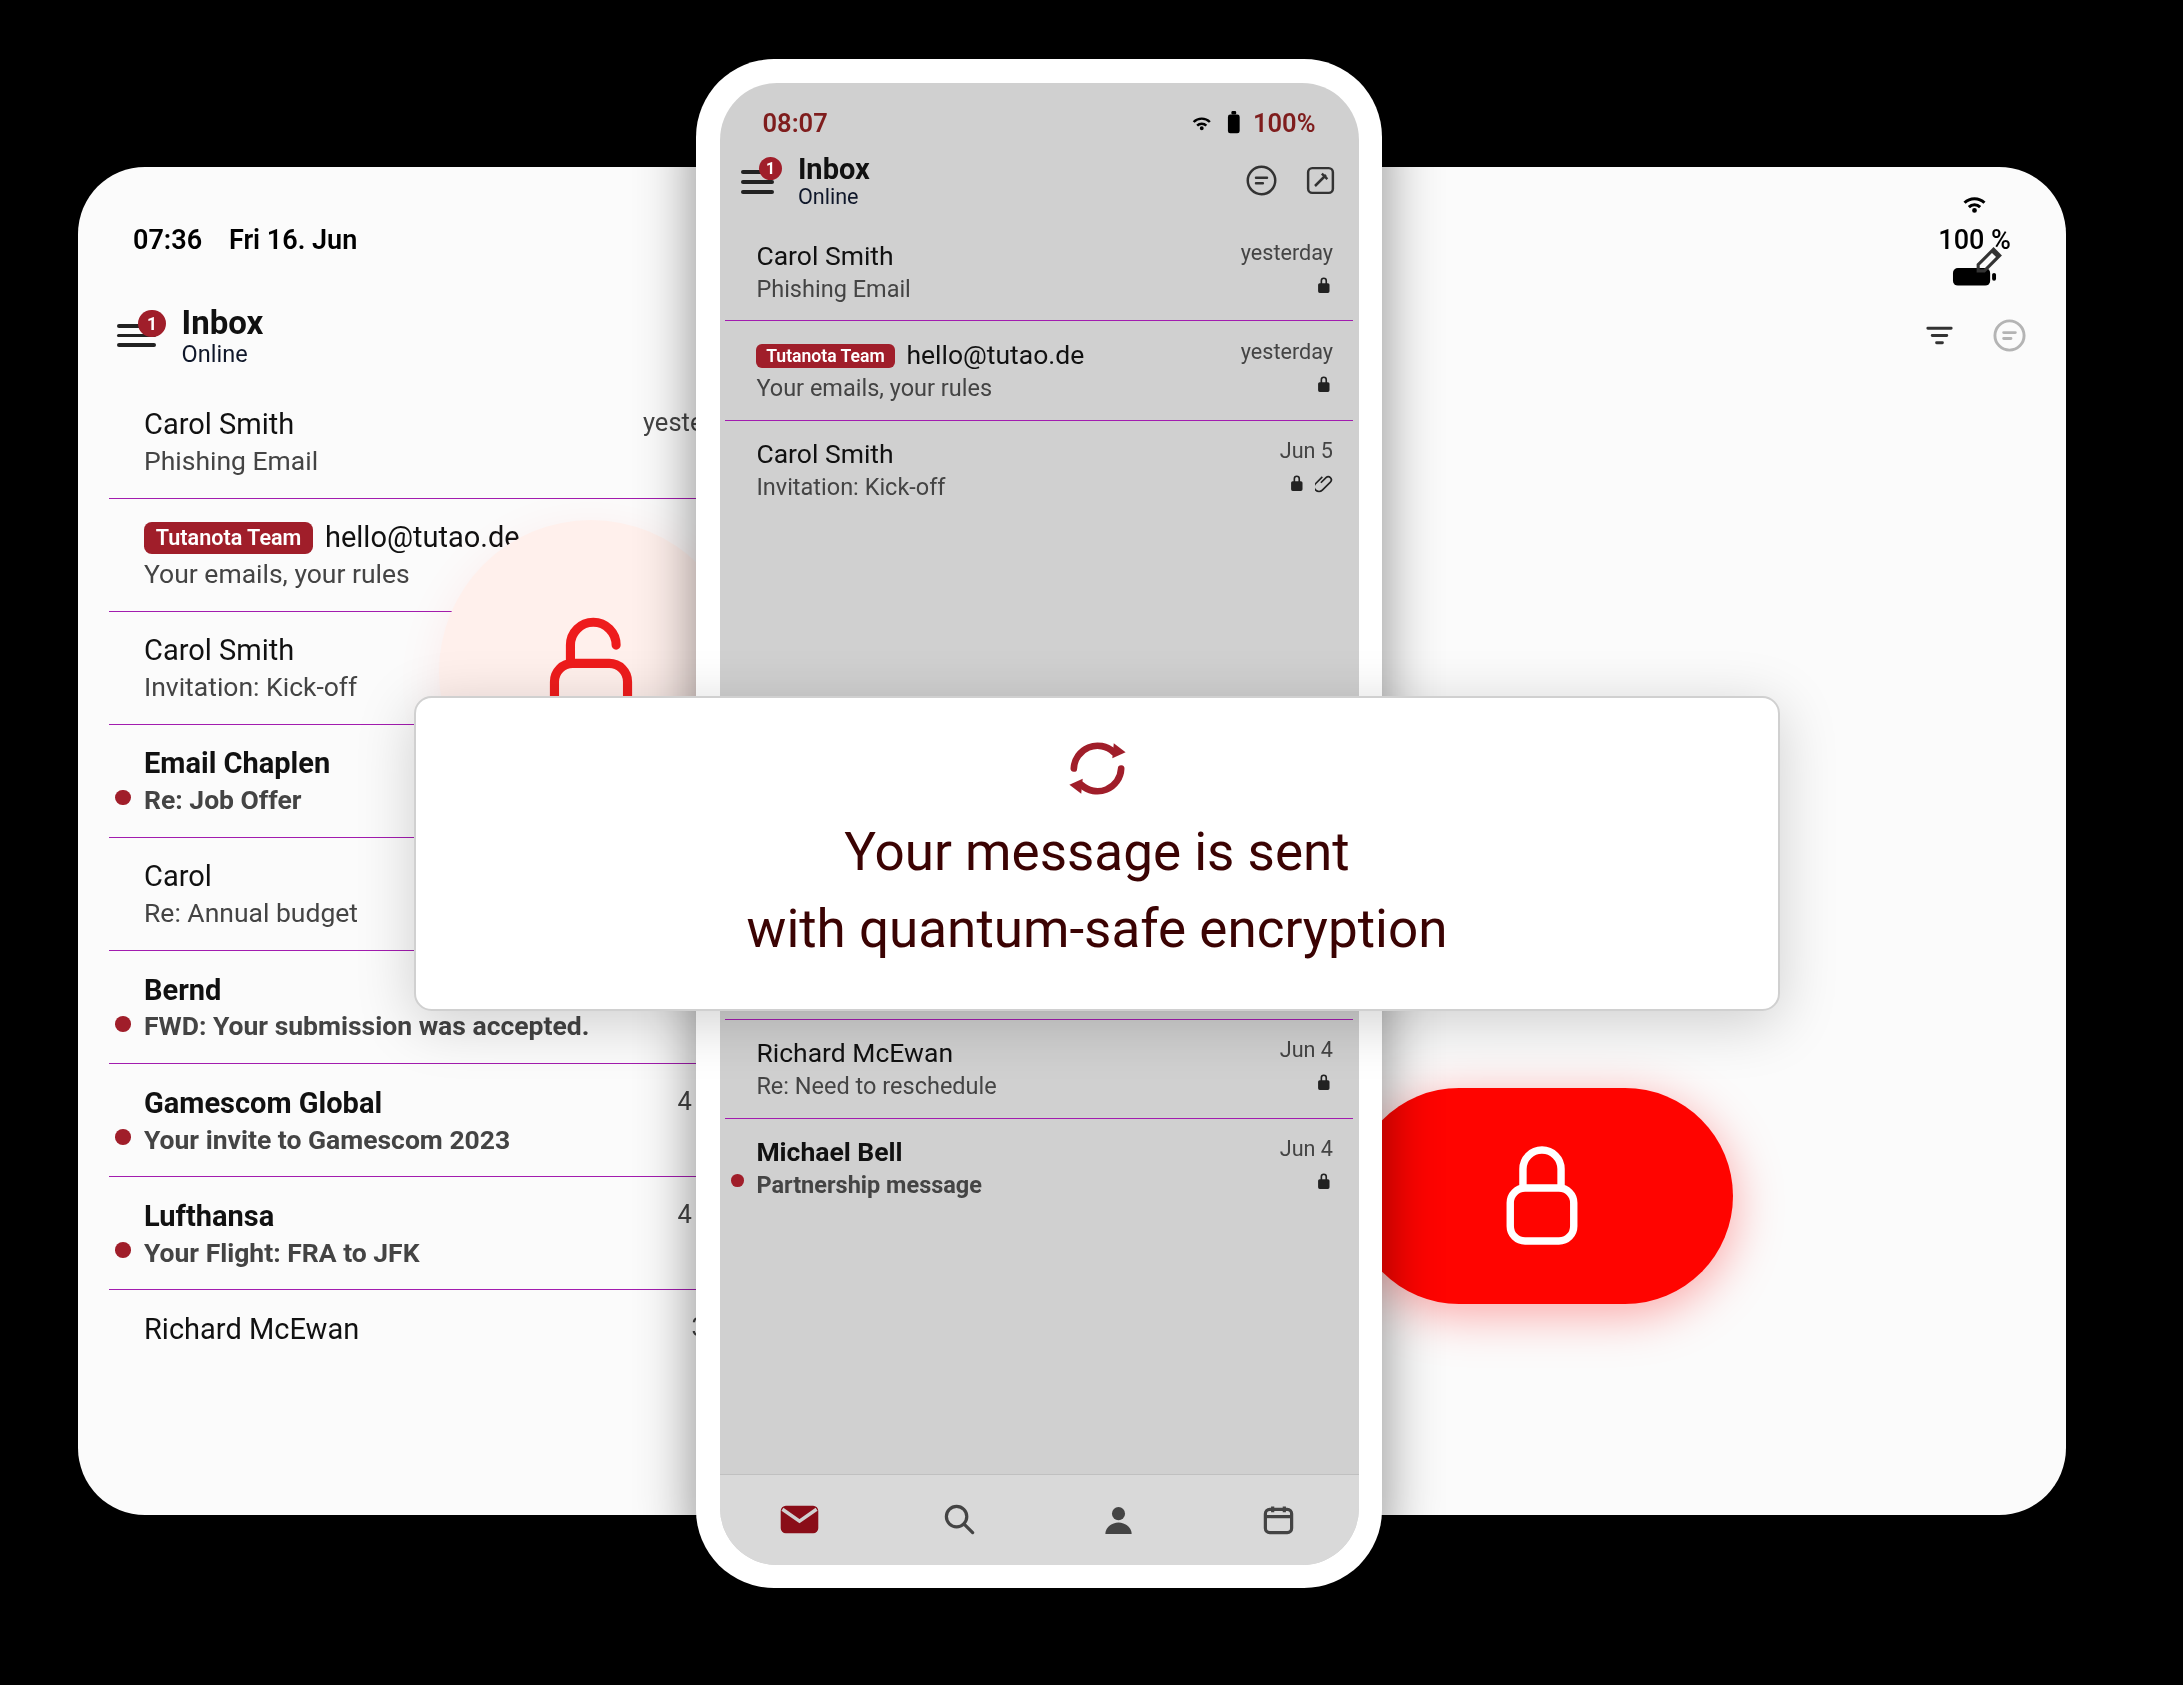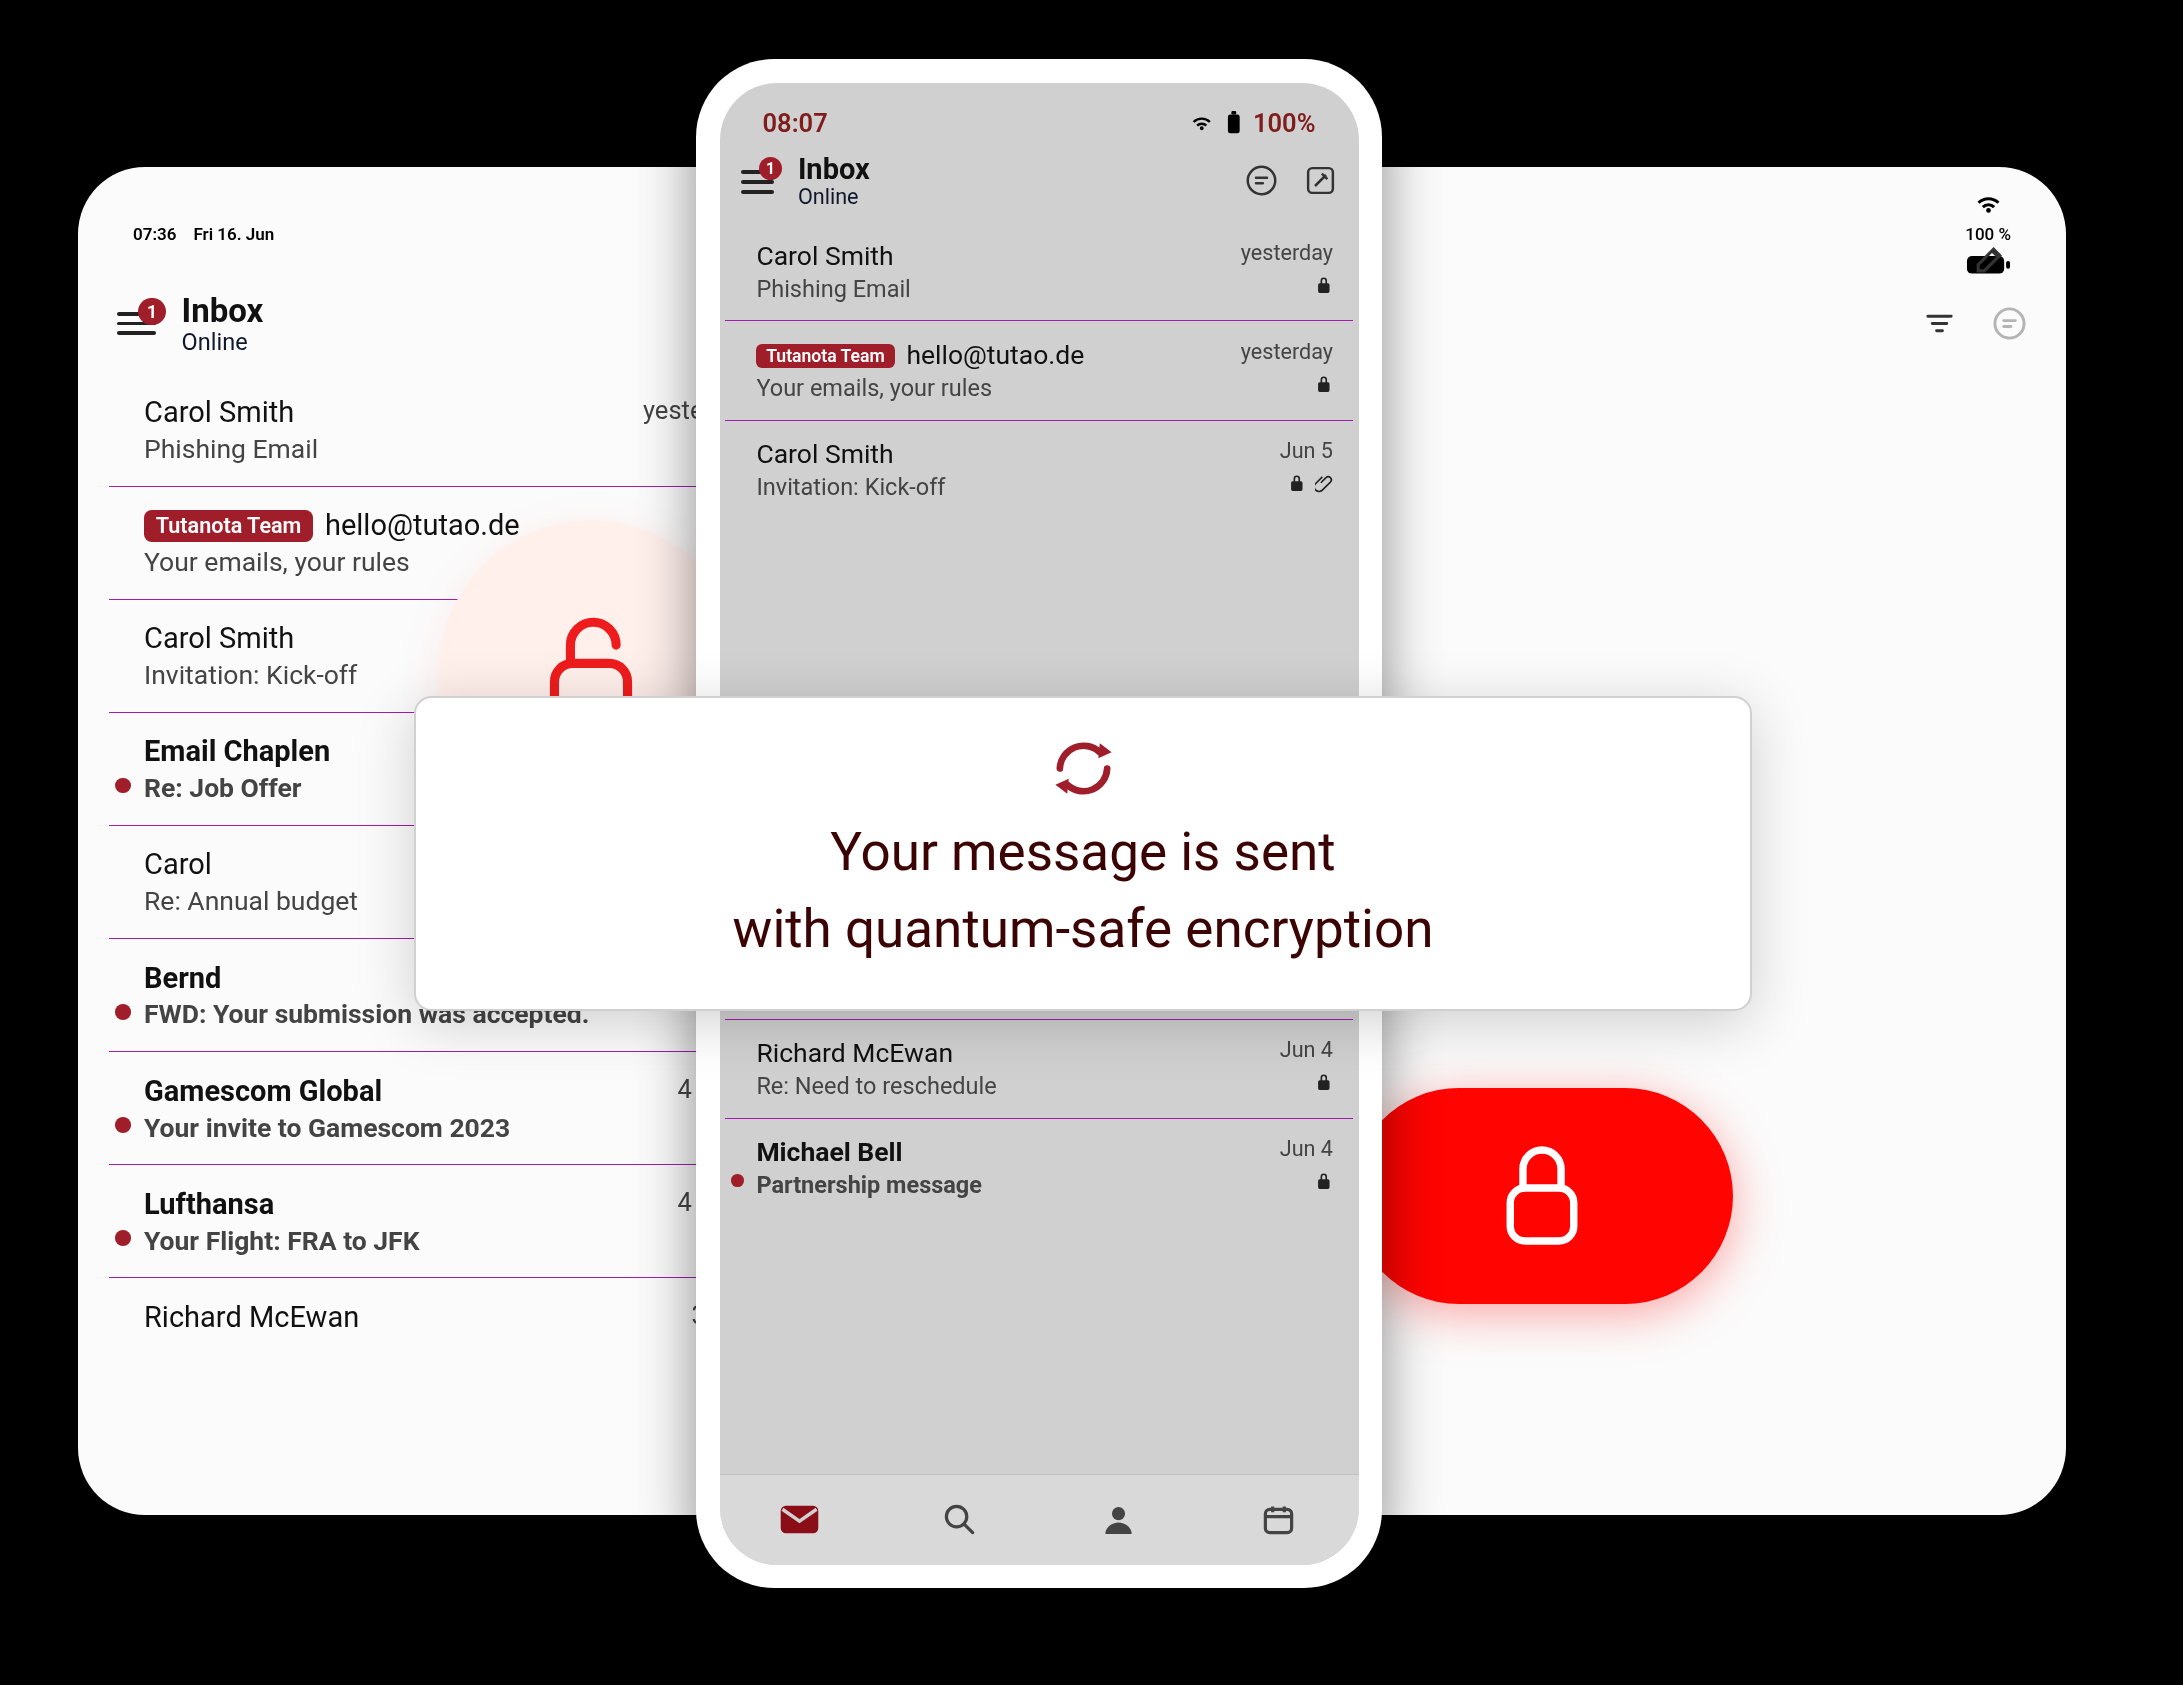--- a/index.html
+++ b/index.html
@@ -39,21 +39,21 @@
     background:#fbfbfb;
     border-radius:67px;
     box-shadow:0 3.9px 29px rgba(0,0,0,.25);
     overflow:hidden;
   }
   .tablet-status{
     display:flex;
     justify-content:space-between;
     align-items:center;
     padding:25.5px 55px 5.9px 55px;
-    font-size:17px;
+    font-size:27px;
     font-weight:600;
     color:#000;
   }
   .tablet-status .right{display:flex;align-items:center;gap:9.8px;font-weight:500;flex-direction:column;}
   .tablet-list{
     padding:0 31px;
   }
   .inbox-header{
     display:flex;
     align-items:center;
@@ -171,21 +171,21 @@
   
   .float-card{
     position:absolute;
     left:414px;
     top:696px;
     width:1284px;
     background:#fff;
     border:2px solid #d0d0d0;
     border-radius:17.6px;
     box-shadow:0 11.8px 59px rgba(0,0,0,.18);
-    padding:35px 25px 41px;
+    padding:35px 39px 41px;
     text-align:center;
   }
   .float-icon{color:var(--red);margin-bottom:5.9px;display:inline-block;}
   .float-text{
     font-size:53px;
     color:var(--dark);
     line-height:1.45;
     font-weight:400;
   }
 

